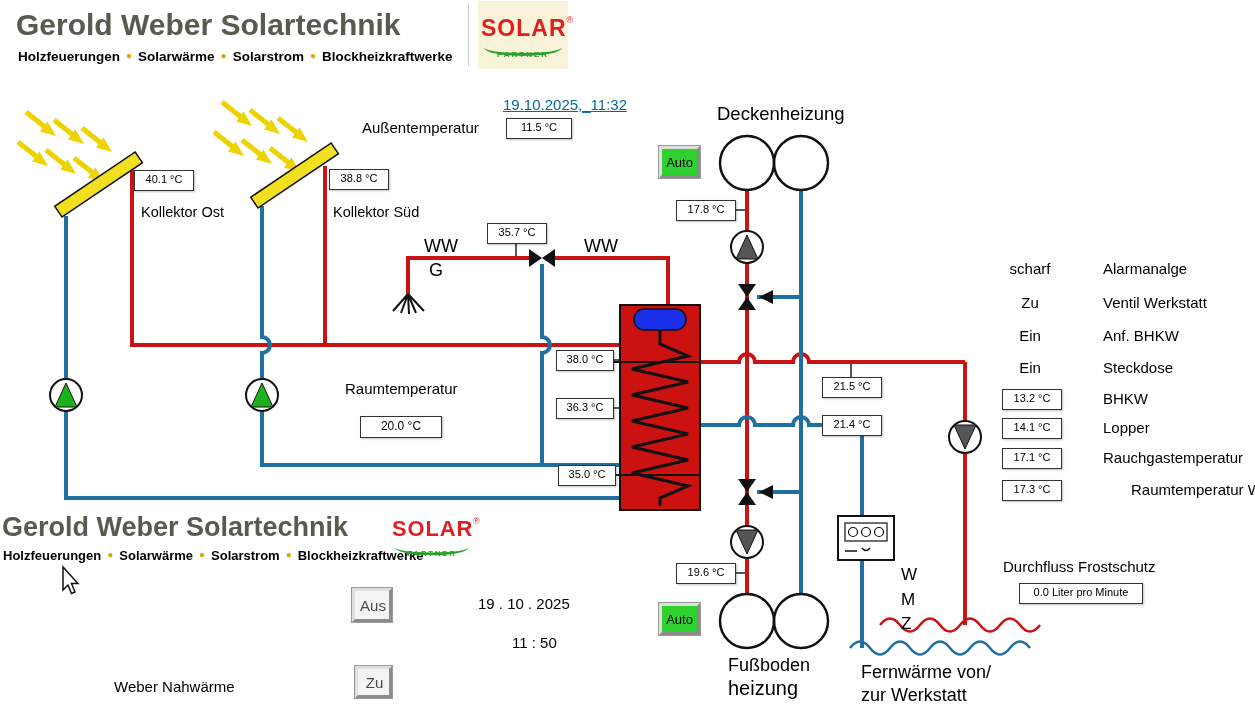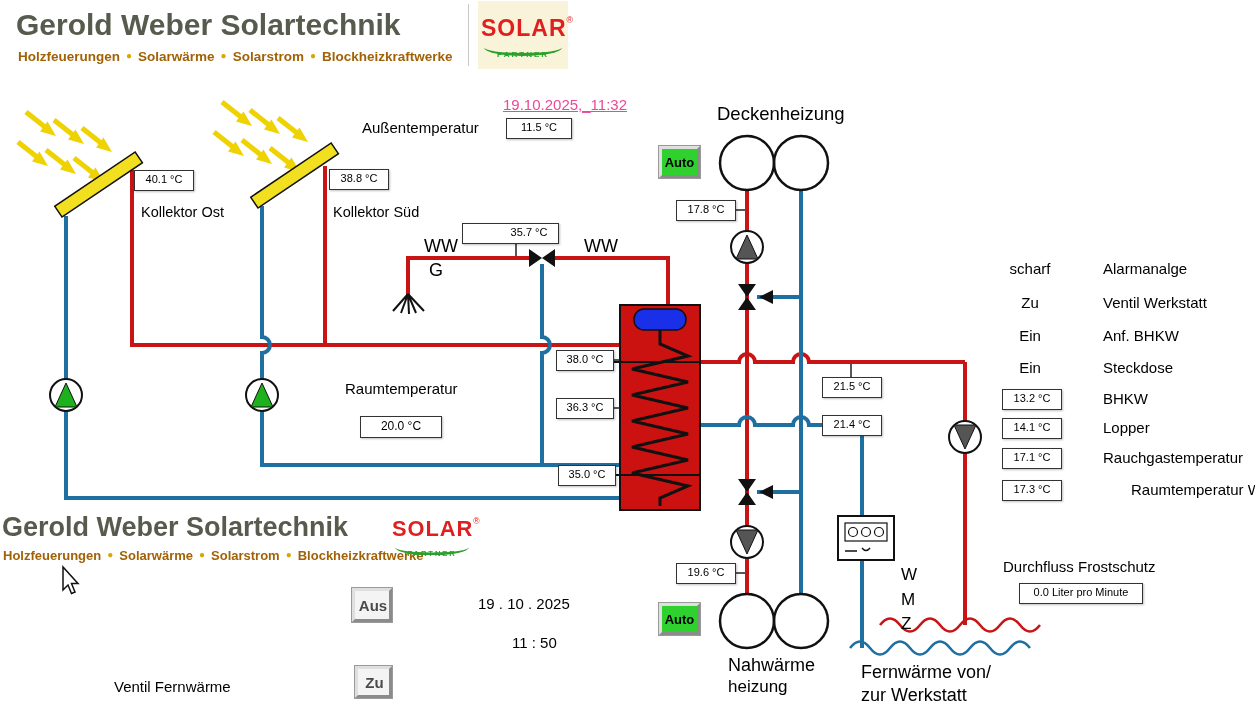--- a/index.html
+++ b/index.html
@@ -4,28 +4,28 @@
 <style>
   html,body{margin:0;padding:0;background:#fff;}
   body{font-family:"Liberation Sans",sans-serif;}
   #stage{position:relative;width:1255px;height:705px;background:#fff;overflow:hidden;}
   svg{position:absolute;left:0;top:0;}
   .lbl{position:absolute;color:#000;white-space:nowrap;line-height:1.15;}
   .sensor{position:absolute;height:19px;background:#fff;border:1px solid #333;
           box-shadow:1px 1px 2px rgba(0,0,0,.25);font-size:11px;line-height:17px;
           text-align:center;color:#000;}
   .btn{position:absolute;display:flex;align-items:center;justify-content:center;
-       font-weight:bold;border:3px outset #dfdfdf;outline:1px solid #9a9a9a;cursor:pointer;}
+       font-weight:normal;border:3px outset #dfdfdf;outline:1px solid #9a9a9a;cursor:pointer;}
   .btn-auto{background:#2ed12e;color:#000;font-size:13px;}
   .btn-gray{background:#f4f4f4;color:#4a4a4a;font-size:15px;padding-left:8px;}
   .brand-title{color:#565b4e;font-weight:bold;}
-  .brand-tagline{color:#a16207;font-weight:bold;}
+  .brand-tagline{color:#000000;font-weight:bold;}
   .bullet{display:inline-block;}
   .bullet::before{content:"●";color:#d9a800;font-size:10px;margin:0 6px;position:relative;top:-2px;}
-  .green-dt{color:#ec4899;text-decoration:underline;font-size:15px;font-weight:500;}
+  .green-dt{color:#0369a1;text-decoration:underline;font-size:15px;font-weight:500;}
   .divider{position:absolute;width:1px;background:#c8c8c8;}
   .solar-logo{width:84px;text-align:center;}
   .solar-word{color:#e02020;font-size:23px;font-weight:bold;letter-spacing:1px;}
   .solar-reg{color:#e02020;font-size:9px;vertical-align:top;}
   .solar-swoosh{width:78px;height:14px;border-bottom:3px solid #2ca02c;border-radius:50%;
                 margin:-3px auto 0 auto;text-align:center;}
   .solar-partner{color:#2ca02c;font-size:8px;font-weight:bold;letter-spacing:2px;position:relative;top:4px;}
   .logo-box{position:absolute;display:flex;align-items:center;justify-content:center;}
   .state-txt{position:absolute;width:52px;text-align:center;font-size:15px;color:#000;white-space:nowrap;}
   .clip{overflow:hidden;margin-left:28px;}
@@ -182,21 +182,21 @@
   <button class="btn btn-auto" style="left:659px;top:146px;width:41px;height:32px;">Auto</button>
   <div class="sensor" style="left:676px;top:200px;width:58px;">17.8 °C</div>
 
   <div class="lbl" style="left:141px;top:204px;font-size:14.5px;">Kollektor Ost</div>
   <div class="sensor" style="left:134px;top:170px;width:58px;">40.1 °C</div>
   <div class="lbl" style="left:333px;top:204px;font-size:14.5px;">Kollektor Süd</div>
   <div class="sensor" style="left:329px;top:169px;width:58px;">38.8 °C</div>
 
   <div class="lbl" style="left:424px;top:236px;font-size:18px;font-weight:500;">WW</div>
   <div class="lbl" style="left:429px;top:260px;font-size:18px;font-weight:500;">G</div>
-  <div class="sensor" style="left:462px;top:223px;width:58px;padding-left:37px;">35.7 °C</div>
+  <div class="sensor" style="left:487px;top:223px;width:58px;">35.7 °C</div>
   <div class="lbl" style="left:584px;top:236px;font-size:18px;font-weight:500;">WW</div>
 
   <div class="lbl" style="left:345px;top:380px;font-size:15px;">Raumtemperatur</div>
   <div class="sensor" style="left:360px;top:416px;width:80px;height:20px;font-size:12px;line-height:18px;">20.0 °C</div>
 
   <div class="sensor" style="left:556px;top:350px;width:56px;text-align:center;">38.0 °C</div>
   <div class="sensor" style="left:556px;top:398px;width:56px;">36.3 °C</div>
   <div class="sensor" style="left:558px;top:465px;width:56px;">35.0 °C</div>
 
   <div class="sensor" style="left:822px;top:377px;width:58px;">21.5 °C</div>
@@ -222,37 +222,37 @@
 
   <div class="lbl" style="left:1003px;top:558px;font-size:15px;">Durchfluss Frostschutz</div>
   <div class="sensor" style="left:1019px;top:583px;width:122px;">0.0 Liter pro Minute</div>
 
   <div class="lbl" style="left:901px;top:565px;font-size:17px;">W</div>
   <div class="lbl" style="left:901px;top:590px;font-size:17px;">M</div>
   <div class="lbl" style="left:901px;top:614px;font-size:17px;">Z</div>
 
   <div class="sensor" style="left:676px;top:563px;width:58px;">19.6 °C</div>
   <button class="btn btn-auto" style="left:659px;top:603px;width:41px;height:32px;">Auto</button>
-  <div class="lbl" style="left:728px;top:655px;font-size:18px;">Nahwärme</div>
-  <div class="lbl" style="left:728px;top:677px;font-size:17px;">heizung</div>
+  <div class="lbl" style="left:728px;top:655px;font-size:18px;">Fußboden</div>
+  <div class="lbl" style="left:728px;top:677px;font-size:20px;">heizung</div>
   <div class="lbl" style="left:861px;top:662px;font-size:18px;">Fernwärme von/</div>
   <div class="lbl" style="left:861px;top:685px;font-size:18px;">zur Werkstatt</div>
 
   <div class="lbl brand-title" style="left:2px;top:512px;font-size:27px;">Gerold Weber Solartechnik</div>
   <div class="lbl brand-tagline" style="left:3px;top:549px;font-size:13px;">
     <span>Holzfeuerungen</span><span class="bullet"></span><span>Solarwärme</span><span class="bullet"></span><span>Solarstrom</span><span class="bullet"></span><span>Blockheizkraftwerke</span>
   </div>
   <div class="logo-box" style="left:392px;top:505px;width:84px;height:64px;transform:scale(.95);transform-origin:top left;">
     <div class="solar-logo">
       <div><span class="solar-word">SOLAR</span><span class="solar-reg">®</span></div>
       <div class="solar-swoosh"><span class="solar-partner">PARTNER</span></div>
     </div>
   </div>
 
   <button class="btn btn-gray" style="left:352px;top:588px;width:40px;height:34px;">Aus</button>
 
   <div class="lbl" style="left:478px;top:595px;font-size:15px;">19 . 10 . 2025</div>
   <div class="lbl" style="left:512px;top:634px;font-size:15px;">11 : 50</div>
 
-  <div class="lbl" style="left:114px;top:678px;font-size:15px;">Ventil Fernwärme</div>
+  <div class="lbl" style="left:114px;top:678px;font-size:15px;">Weber Nahwärme</div>
   <button class="btn btn-gray" style="left:355px;top:666px;width:37px;height:32px;">Zu</button>
 
 </div>
 
 </body></html>

